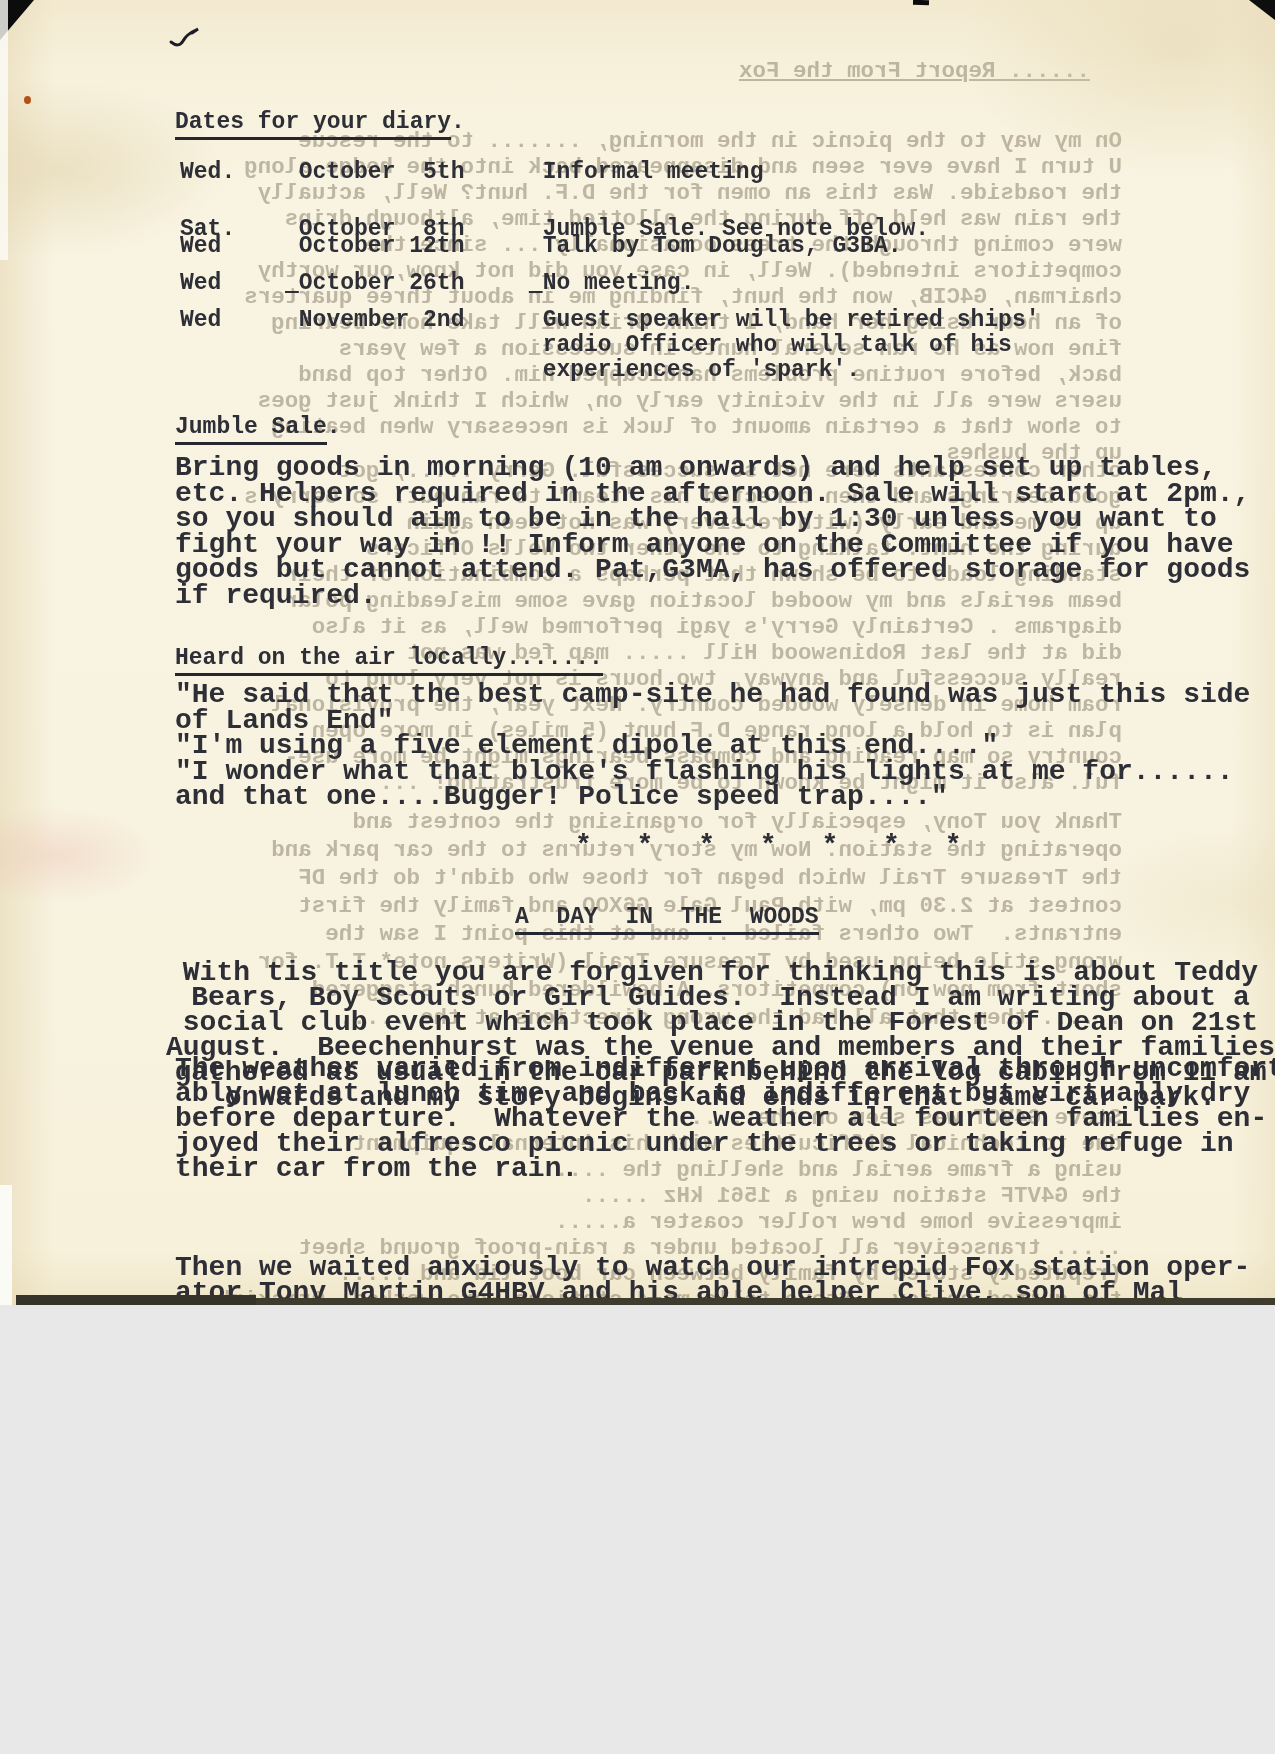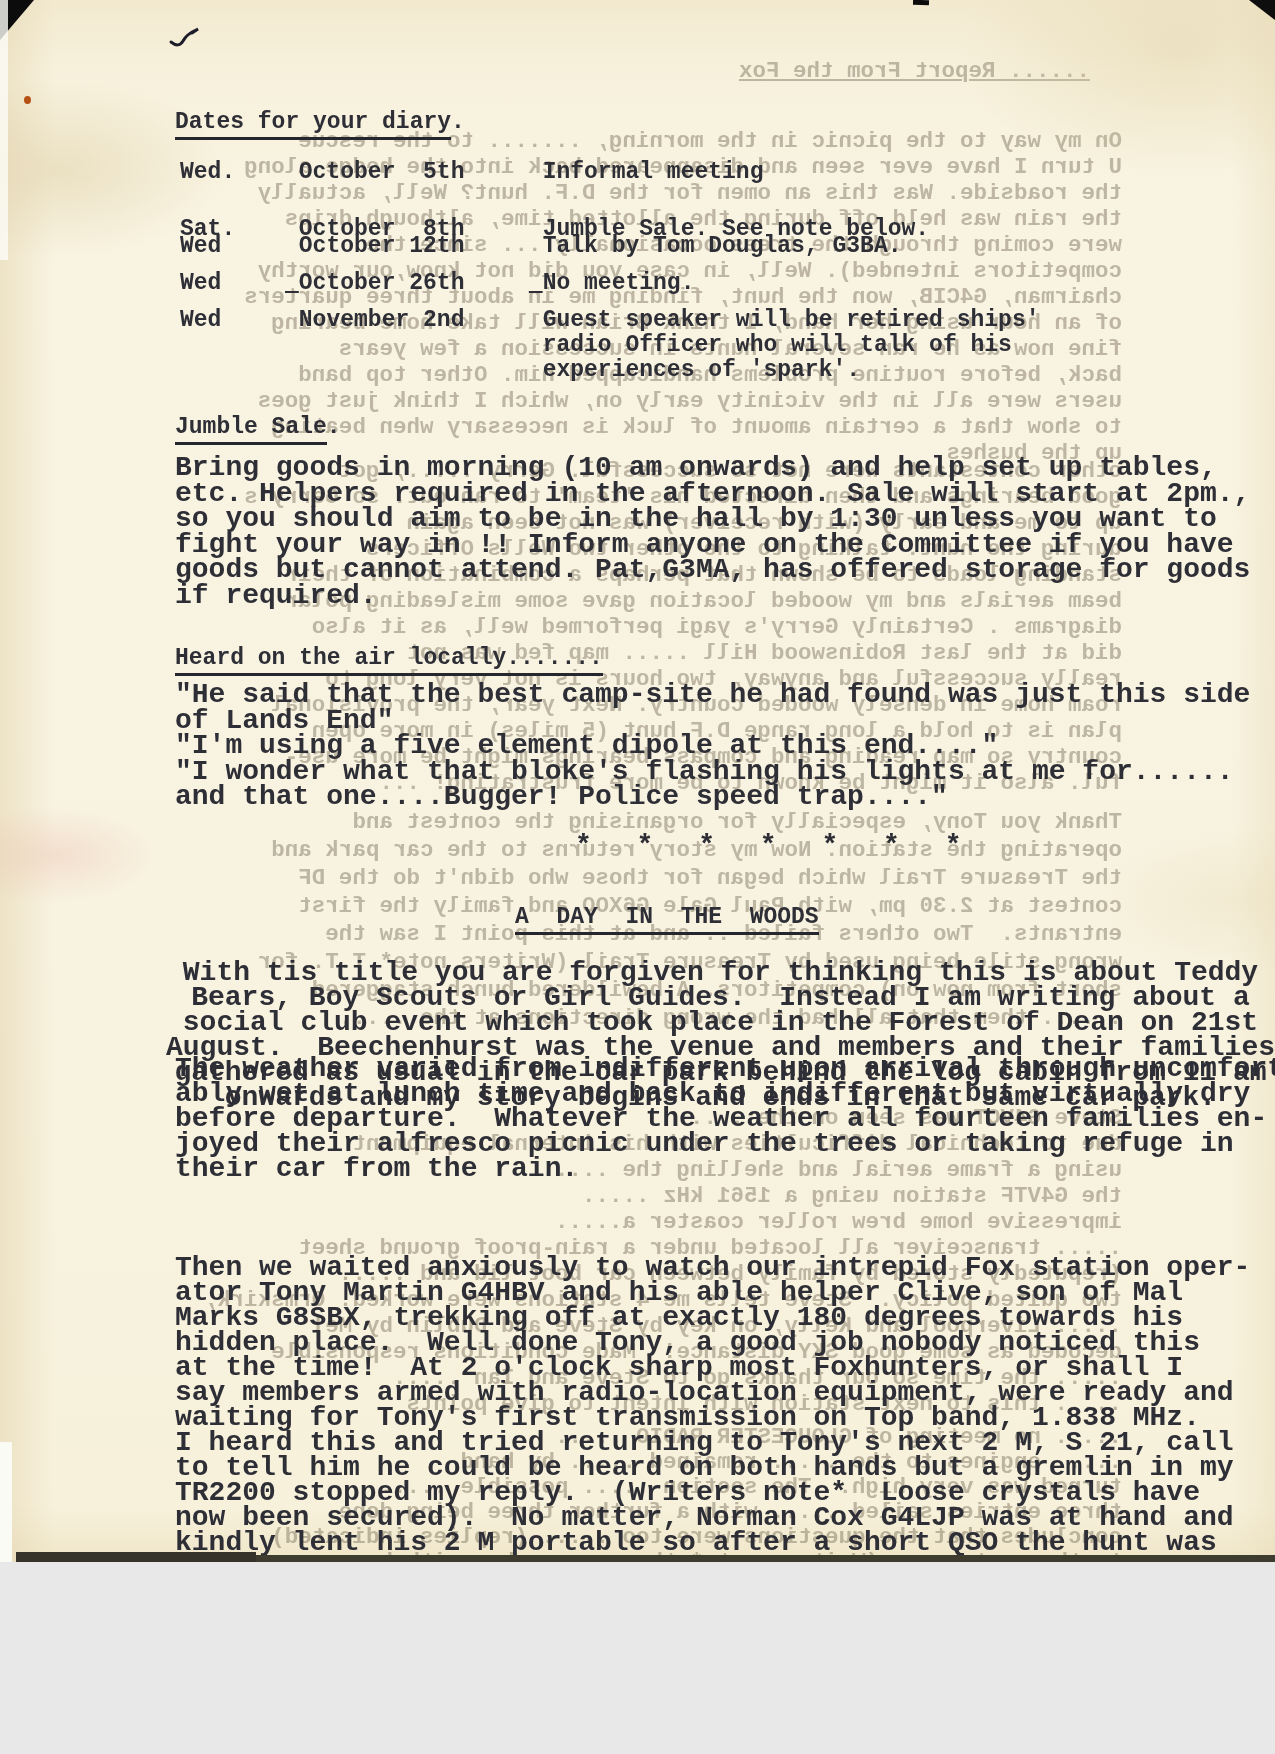--- a/index.html
+++ b/index.html
@@ -1,18 +1,18 @@
 <!DOCTYPE html>
 <html><head>
 <meta charset="utf-8">
 <style>
   html,body{margin:0;padding:0;background:#e8e8e8;}
   .page{
     position:relative;
-    width:1275px;height:1562px;
+    width:1275px;height:1305px;
     margin:0 auto;
     overflow:hidden;
     background:
       linear-gradient(90deg, rgba(224,206,166,.45) 0, rgba(224,206,166,0) 55px),
       linear-gradient(270deg, rgba(228,214,176,.35) 0, rgba(228,214,176,0) 45px),
       linear-gradient(0deg, rgba(230,216,178,.45) 0, rgba(230,216,178,0) 55px),
       linear-gradient(180deg,#f2e9cf 0,#f7f1dc 70px,#f9f4e2 220px,#f8f3e0 60%,#f7f1db 100%);
     font-family:"Liberation Mono","DejaVu Sans Mono",monospace;
     font-weight:700;
     color:#2e2e36;

